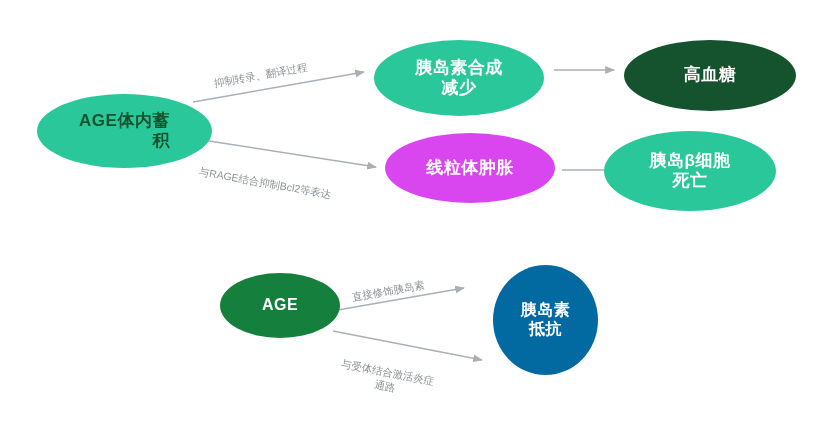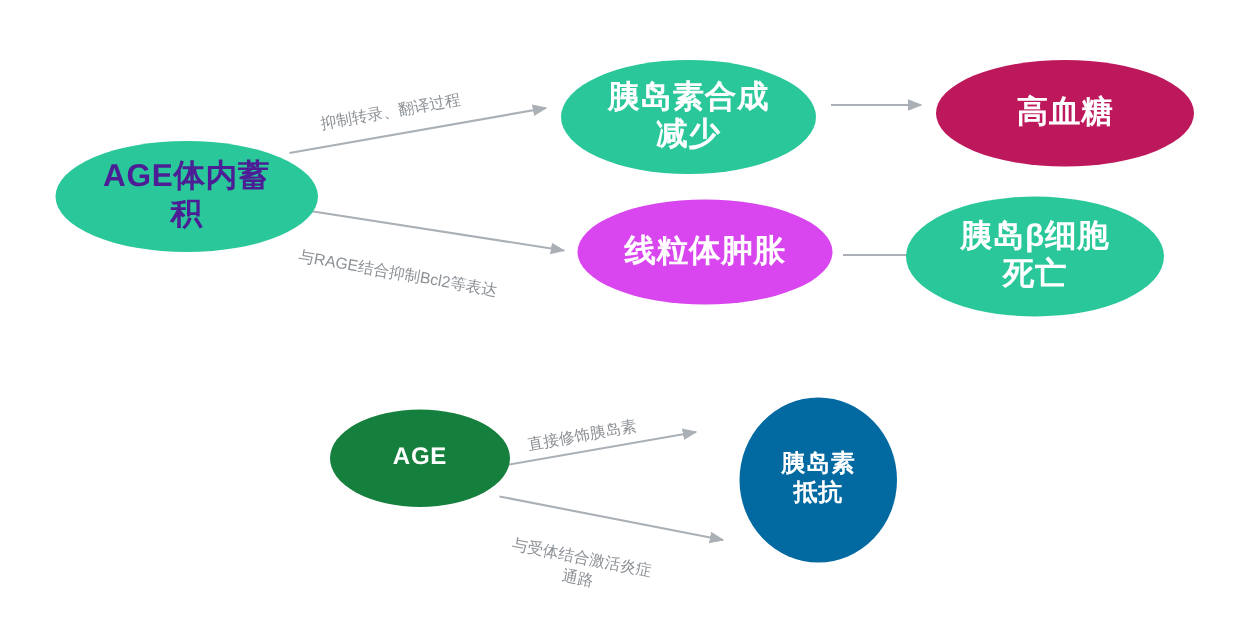--- a/index.html
+++ b/index.html
@@ -29,21 +29,21 @@
     color: #ffffff;
     font-weight: bold;
     line-height: 1.18;
     box-sizing: border-box;
     background: #2ac79a;
     border-radius: 50%;
     letter-spacing: 0.5px;
     white-space: pre-line;
     user-select: none;
   }
-  .node-lg { font-size: 21px; }
+  .node-lg { font-size: 17px; }
   .node-md { font-size: 16px; }
 
   .edge-label {
     position: absolute;
     color: #8c9196;
     font-size: 10.5px;
     line-height: 1.35;
     white-space: pre-line;
     transform-origin: left center;
     user-select: none;
@@ -63,25 +63,25 @@
       <line x1="193" y1="102" x2="364" y2="72" stroke="#aab0b5" stroke-width="1.4" marker-end="url(#arrowhead)"></line>
       <line x1="196" y1="139" x2="376" y2="167" stroke="#aab0b5" stroke-width="1.4" marker-end="url(#arrowhead)"></line>
       <line x1="554" y1="70" x2="614" y2="70" stroke="#aab0b5" stroke-width="1.4" marker-end="url(#arrowhead)"></line>
       <line x1="562" y1="170" x2="615" y2="170" stroke="#aab0b5" stroke-width="1.4" marker-end="url(#arrowhead)"></line>
       <line x1="332" y1="311" x2="464" y2="288" stroke="#aab0b5" stroke-width="1.4" marker-end="url(#arrowhead)"></line>
       <line x1="333" y1="331" x2="482" y2="360" stroke="#aab0b5" stroke-width="1.4" marker-end="url(#arrowhead)"></line>
     </g>
 </svg>
 
 <div id="nodes-layer">
-    <div class="node node-lg" style="left: 37px; top: 94px; width: 175px; height: 74px; background: rgb(42, 199, 154); color: #4c1d95;">AGE体内蓄
+    <div class="node node-lg" style="left: 37px; top: 94px; width: 175px; height: 74px; background: rgb(42, 199, 154); color: #14532d; text-align: right;">AGE体内蓄
 积</div>
     <div class="node node-lg" style="left: 374px; top: 40px; width: 170px; height: 76px; background: rgb(42, 199, 154); color: rgb(255, 255, 255);">胰岛素合成
 减少</div>
-    <div class="node node-lg" style="left: 624px; top: 40px; width: 172px; height: 71px; background: #be185d; color: rgb(255, 255, 255);">高血糖</div>
+    <div class="node node-lg" style="left: 624px; top: 40px; width: 172px; height: 71px; background: #14532d; color: rgb(255, 255, 255);">高血糖</div>
     <div class="node node-lg" style="left: 385px; top: 133px; width: 170px; height: 70px; background: #d946ef; color: rgb(255, 255, 255);">线粒体肿胀</div>
     <div class="node node-lg" style="left: 604px; top: 131px; width: 172px; height: 80px; background: rgb(42, 199, 154); color: rgb(255, 255, 255);">胰岛β细胞
 死亡</div>
     <div class="node node-md" style="left: 220px; top: 273px; width: 120px; height: 65px; background: #15803d; color: rgb(255, 255, 255);">AGE</div>
     <div class="node node-md" style="left: 493px; top: 265px; width: 105px; height: 110px; background: #0369a1; color: rgb(255, 255, 255);">胰岛素
 抵抗</div>
   </div>
 <div id="labels-layer">
     <div class="edge-label" style="left: 214px; top: 76px; transform: rotate(-10deg); color: rgb(140, 145, 150);">抑制转录、翻译过程</div>
     <div class="edge-label" style="left: 199px; top: 164px; transform: rotate(10deg); color: rgb(140, 145, 150);">与RAGE结合抑制Bcl2等表达</div>

